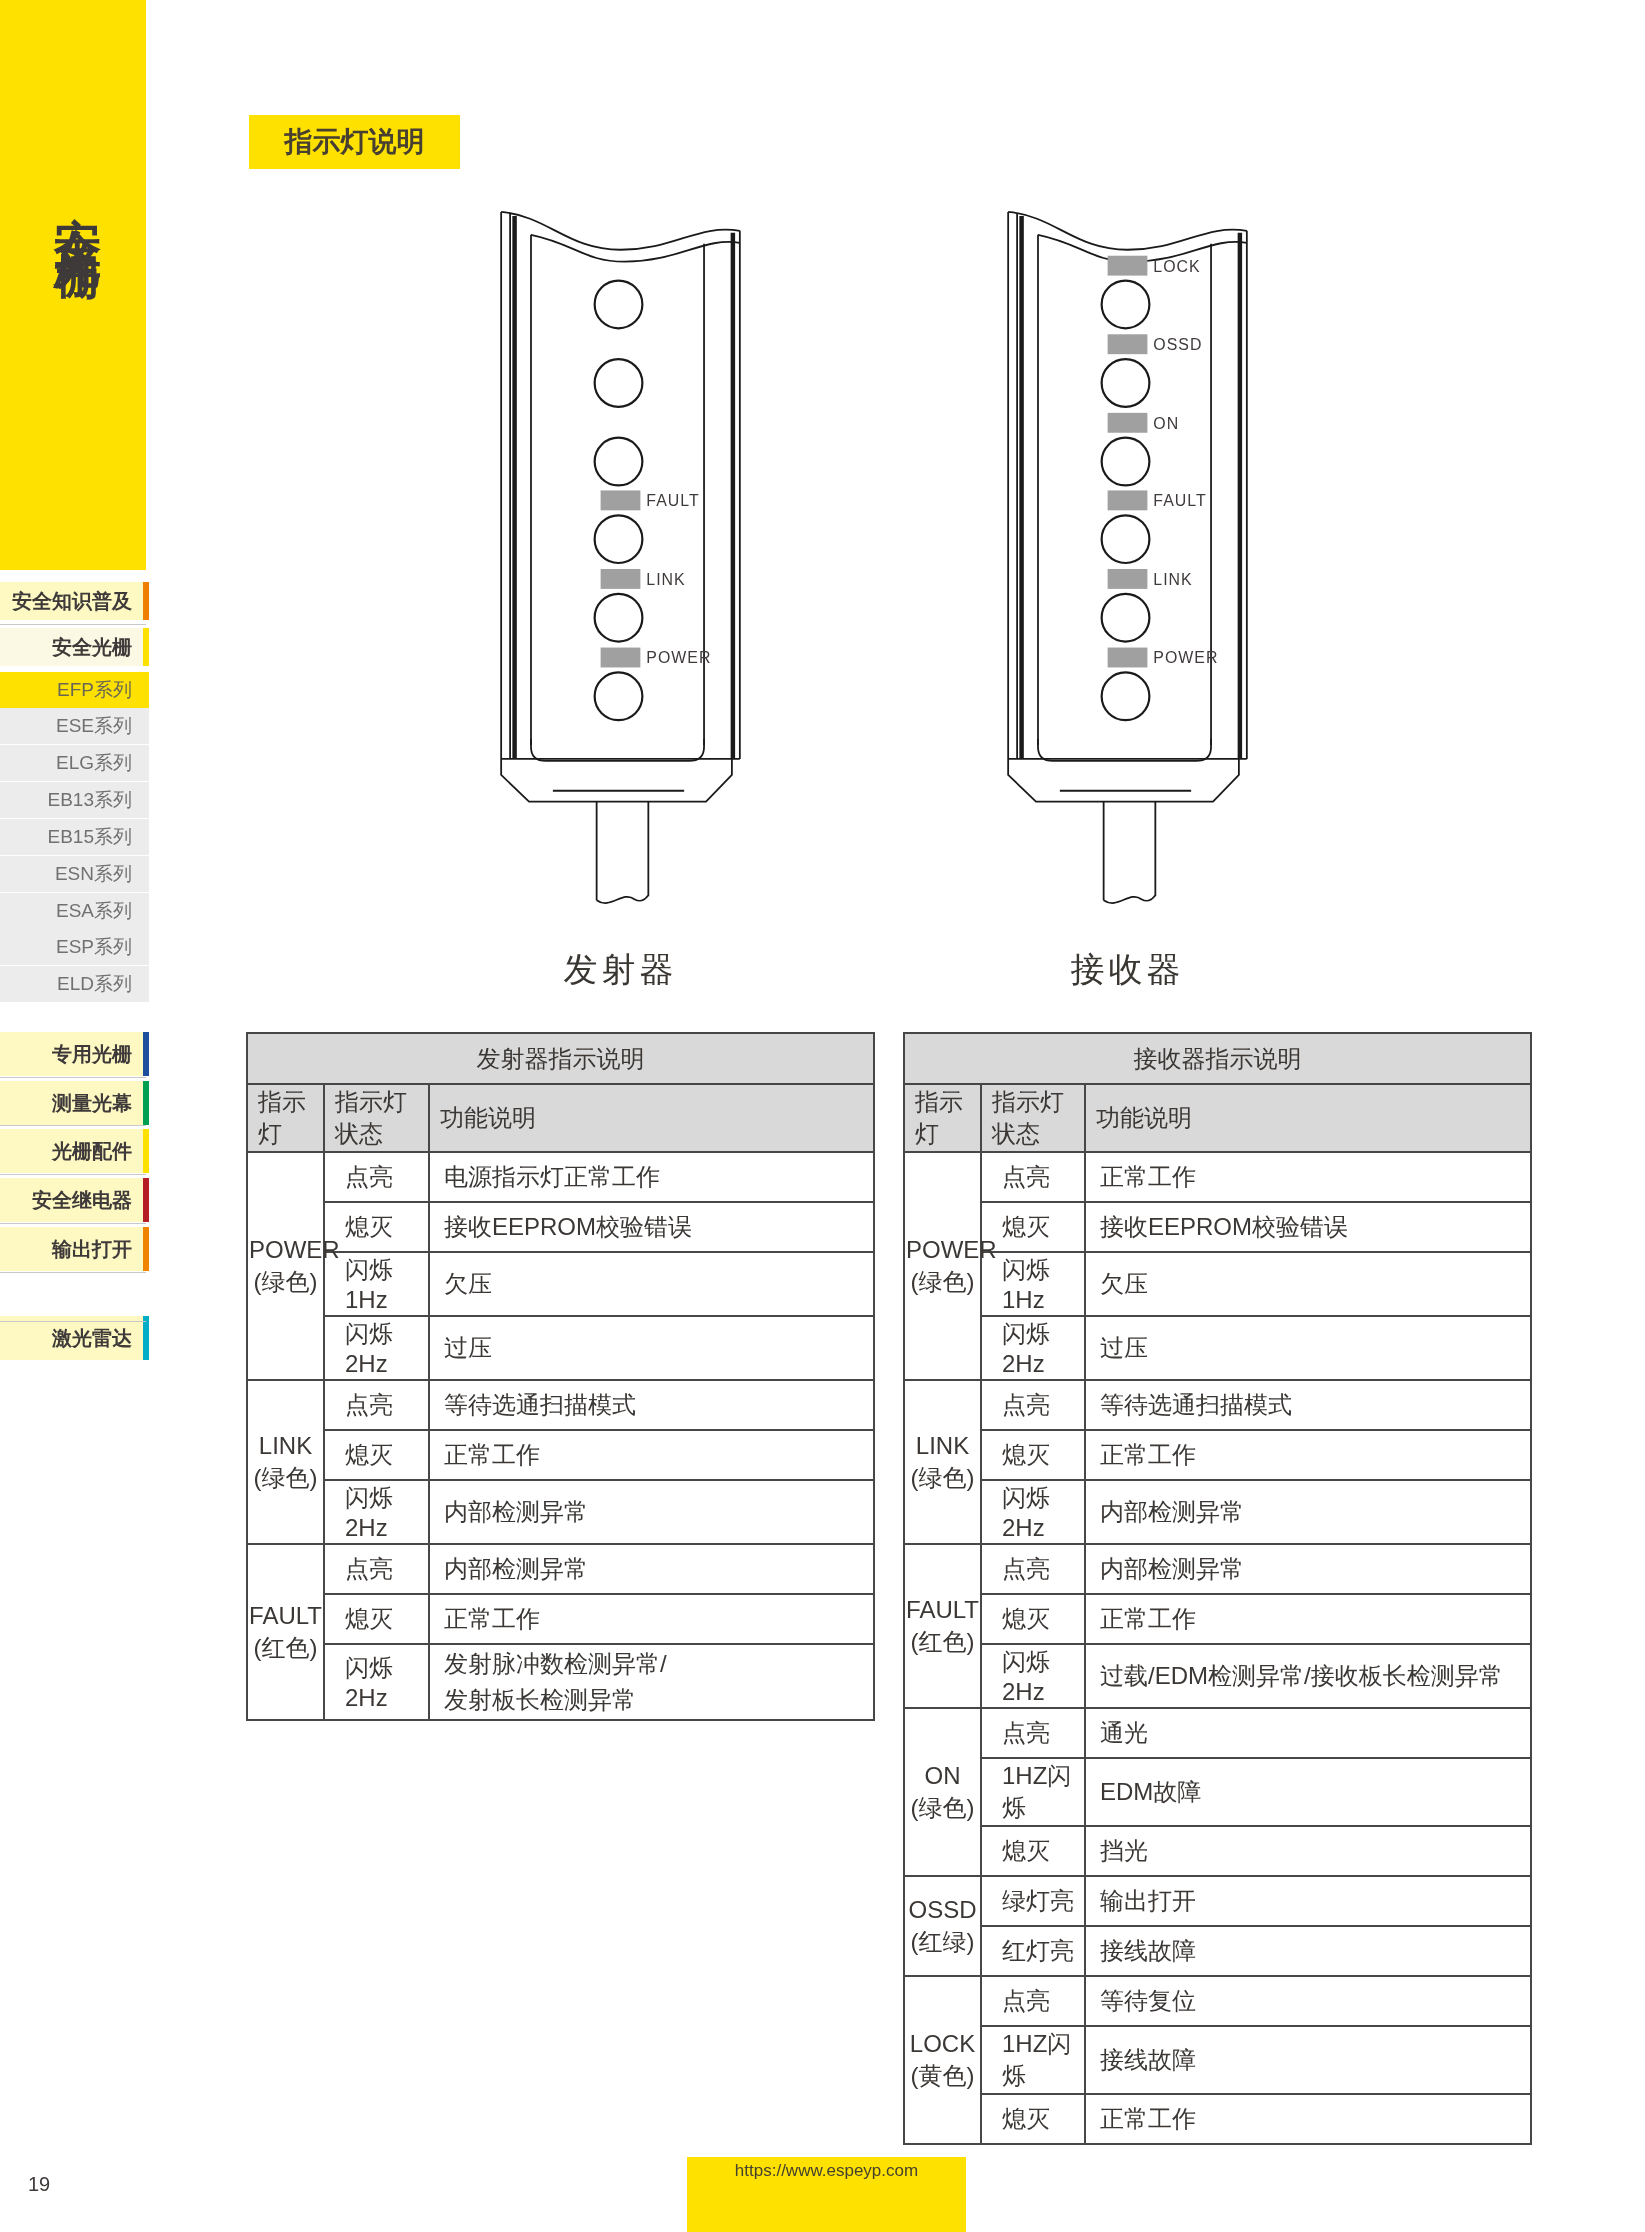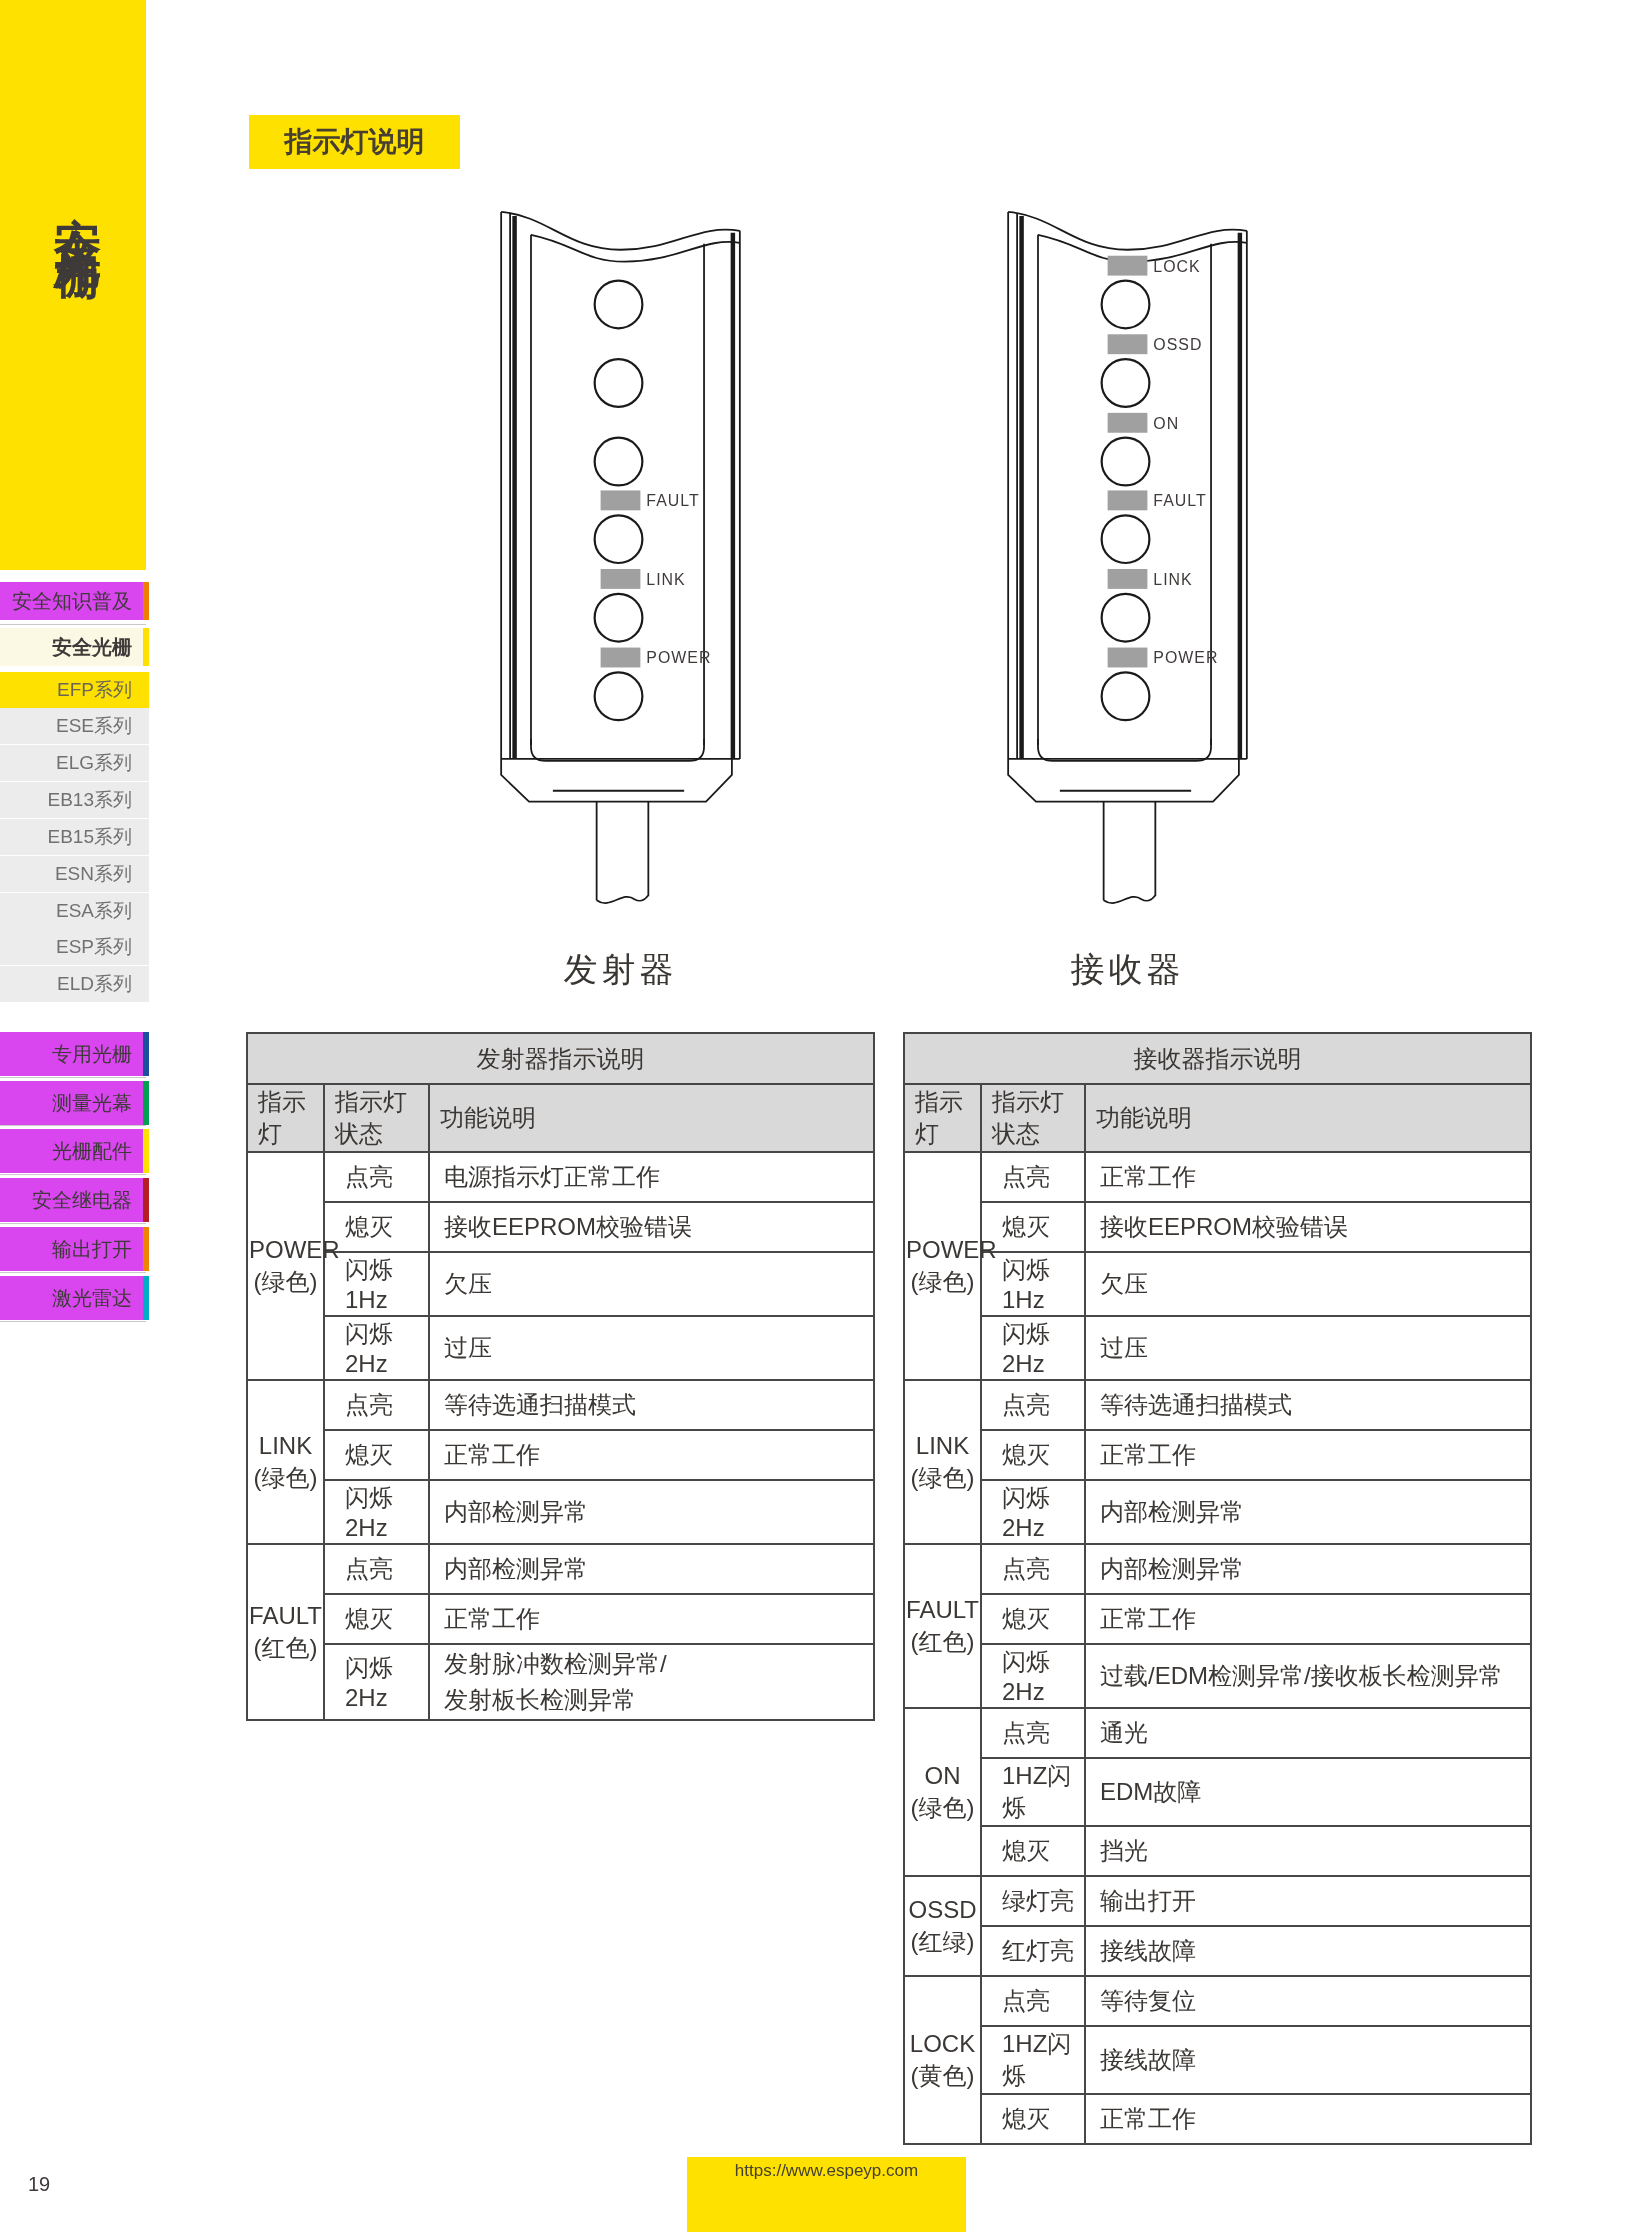--- a/index.html
+++ b/index.html
@@ -6,21 +6,21 @@
   .page{position:relative;width:1646px;height:2233px;background:#ffffff;overflow:hidden;
         font-family:"Liberation Sans","DejaVu Sans",sans-serif;color:#3e3a39;}
 
   
   .side-yellow{position:absolute;left:0;top:0;width:146px;height:570px;background:#ffe100;}
   .v-title{position:absolute;left:47px;top:179px;writing-mode:vertical-rl;
            font-size:47px;font-weight:bold;letter-spacing:12px;color:#3e3a39;}
   .m-item{position:absolute;left:0;width:149px;box-sizing:border-box;
           text-align:right;padding-right:17px;}
   .m-item .bar{position:absolute;right:0;top:0;width:6px;height:100%;}
-  .m-nav{background:#d946ef;font-weight:normal;font-size:20px;color:#3e3a39;}
+  .m-nav{background:#fef9c3;font-weight:bold;font-size:20px;color:#3e3a39;}
   .m-nav-active{background:#fbf8e3;font-weight:bold;font-size:20px;color:#3e3a39;}
   .m-series{background:#ececec;font-size:19px;color:#727171;}
   .m-series-active{background:#ffe100;font-size:19px;color:#696754;}
   .m-sep{position:absolute;left:0;width:146px;height:1px;background:#c9c9c9;}
 
   
   .tab{position:absolute;left:249px;top:115px;width:211px;height:54px;background:#ffe100;
        font-size:28px;font-weight:bold;color:#474031;text-align:center;line-height:54px;}
 
   
@@ -73,21 +73,21 @@
       <div class="m-item m-series" style="top: 819px; height: 36px; line-height: 36px;"><span>EB15系列</span></div>
       <div class="m-item m-series" style="top: 856px; height: 36px; line-height: 36px;"><span>ESN系列</span></div>
       <div class="m-item m-series" style="top: 893px; height: 36px; line-height: 36px;"><span>ESA系列</span></div>
       <div class="m-item m-series" style="top: 929px; height: 36px; line-height: 36px;"><span>ESP系列</span></div>
       <div class="m-item m-series" style="top: 966px; height: 36px; line-height: 36px;"><span>ELD系列</span></div>
       <div class="m-item m-nav" style="top: 1032px; height: 44px; line-height: 44px; padding-left: 46px;"><span>专用光栅</span><span class="bar" style="background: rgb(28, 79, 158);"></span></div>
       <div class="m-item m-nav" style="top: 1081px; height: 44px; line-height: 44px;"><span>测量光幕</span><span class="bar" style="background: rgb(0, 160, 80);"></span></div>
       <div class="m-item m-nav" style="top: 1129px; height: 44px; line-height: 44px;"><span>光栅配件</span><span class="bar" style="background: rgb(255, 225, 0);"></span></div>
       <div class="m-item m-nav" style="top: 1178px; height: 44px; line-height: 44px;"><span>安全继电器</span><span class="bar" style="background: rgb(181, 30, 36);"></span></div>
       <div class="m-item m-nav" style="top: 1227px; height: 44px; line-height: 44px;"><span>输出打开</span><span class="bar" style="background: rgb(240, 131, 0);"></span></div>
-      <div class="m-item m-nav" style="top: 1276px; height: 44px; line-height: 44px;"><span>激光雷达</span><span class="bar" style="background: rgb(0, 173, 198);"></span></div>
+      <div class="m-item m-nav" style="top: 1316px; height: 44px; line-height: 44px;"><span>激光雷达</span><span class="bar" style="background: rgb(0, 173, 198);"></span></div>
       <div class="m-sep" style="top: 624px;"></div>
       <div class="m-sep" style="top: 1077px;"></div>
       <div class="m-sep" style="top: 1125px;"></div>
       <div class="m-sep" style="top: 1174px;"></div>
       <div class="m-sep" style="top: 1223px;"></div>
       <div class="m-sep" style="top: 1272px;"></div>
       <div class="m-sep" style="top: 1321px;"></div>
     </nav>
 
   <div class="tab">

